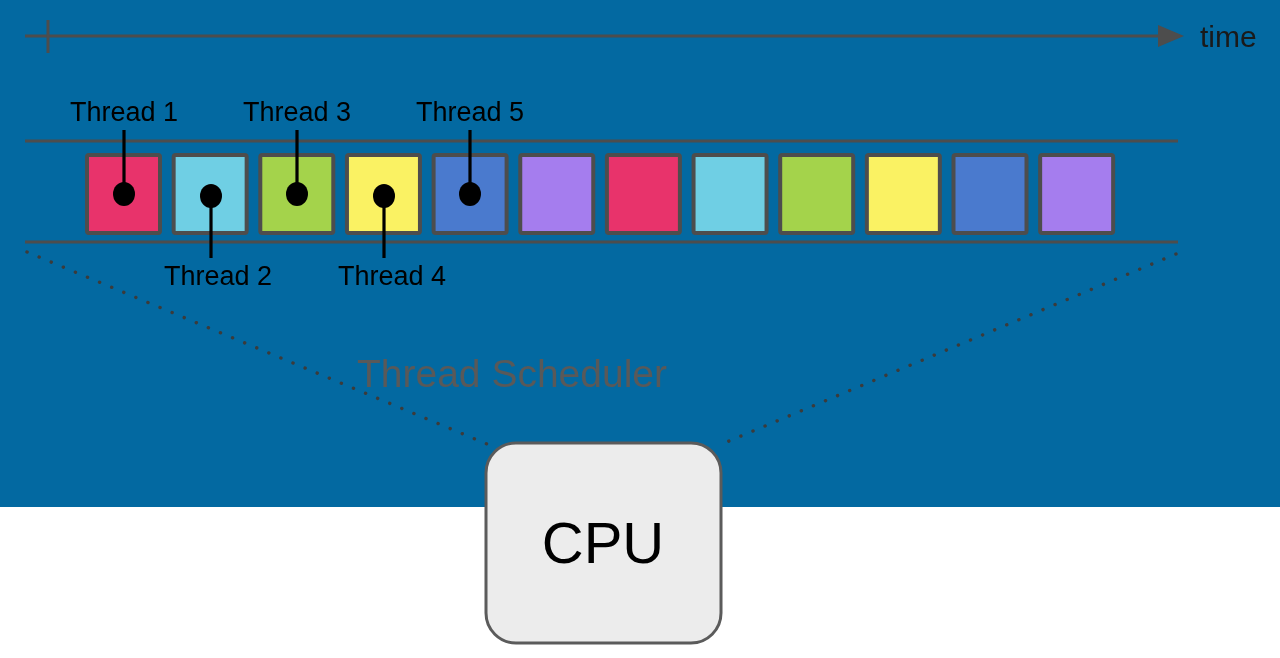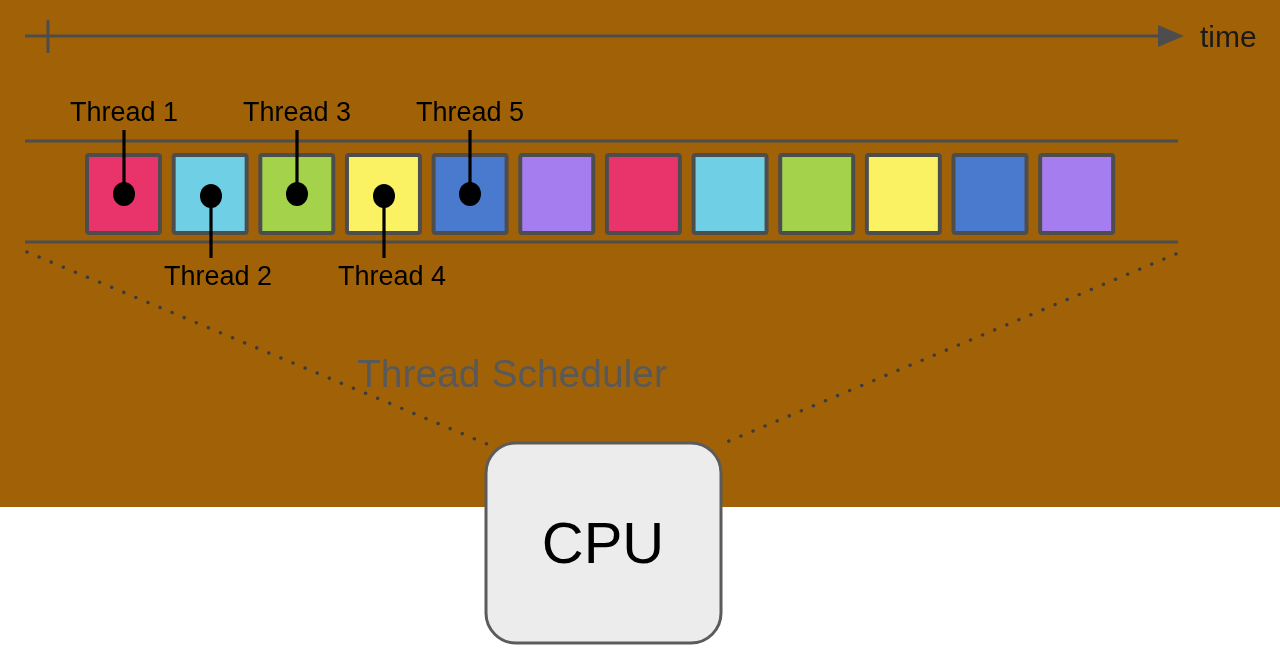--- a/index.html
+++ b/index.html
@@ -10,21 +10,21 @@
   body {
     width: 1280px;
     height: 658px;
     overflow: hidden;
     font-family: "Liberation Sans", sans-serif;
   }
   #diagram-root {
     position: relative;
     width: 1280px;
     height: 507px;
-    background: #a16207;
+    background: #0369a1;
   }
   svg#scene {
     position: absolute;
     top: 0;
     left: 0;
     width: 1280px;
     height: 658px;
     display: block;
   }
   .axis-line, .band-line {

